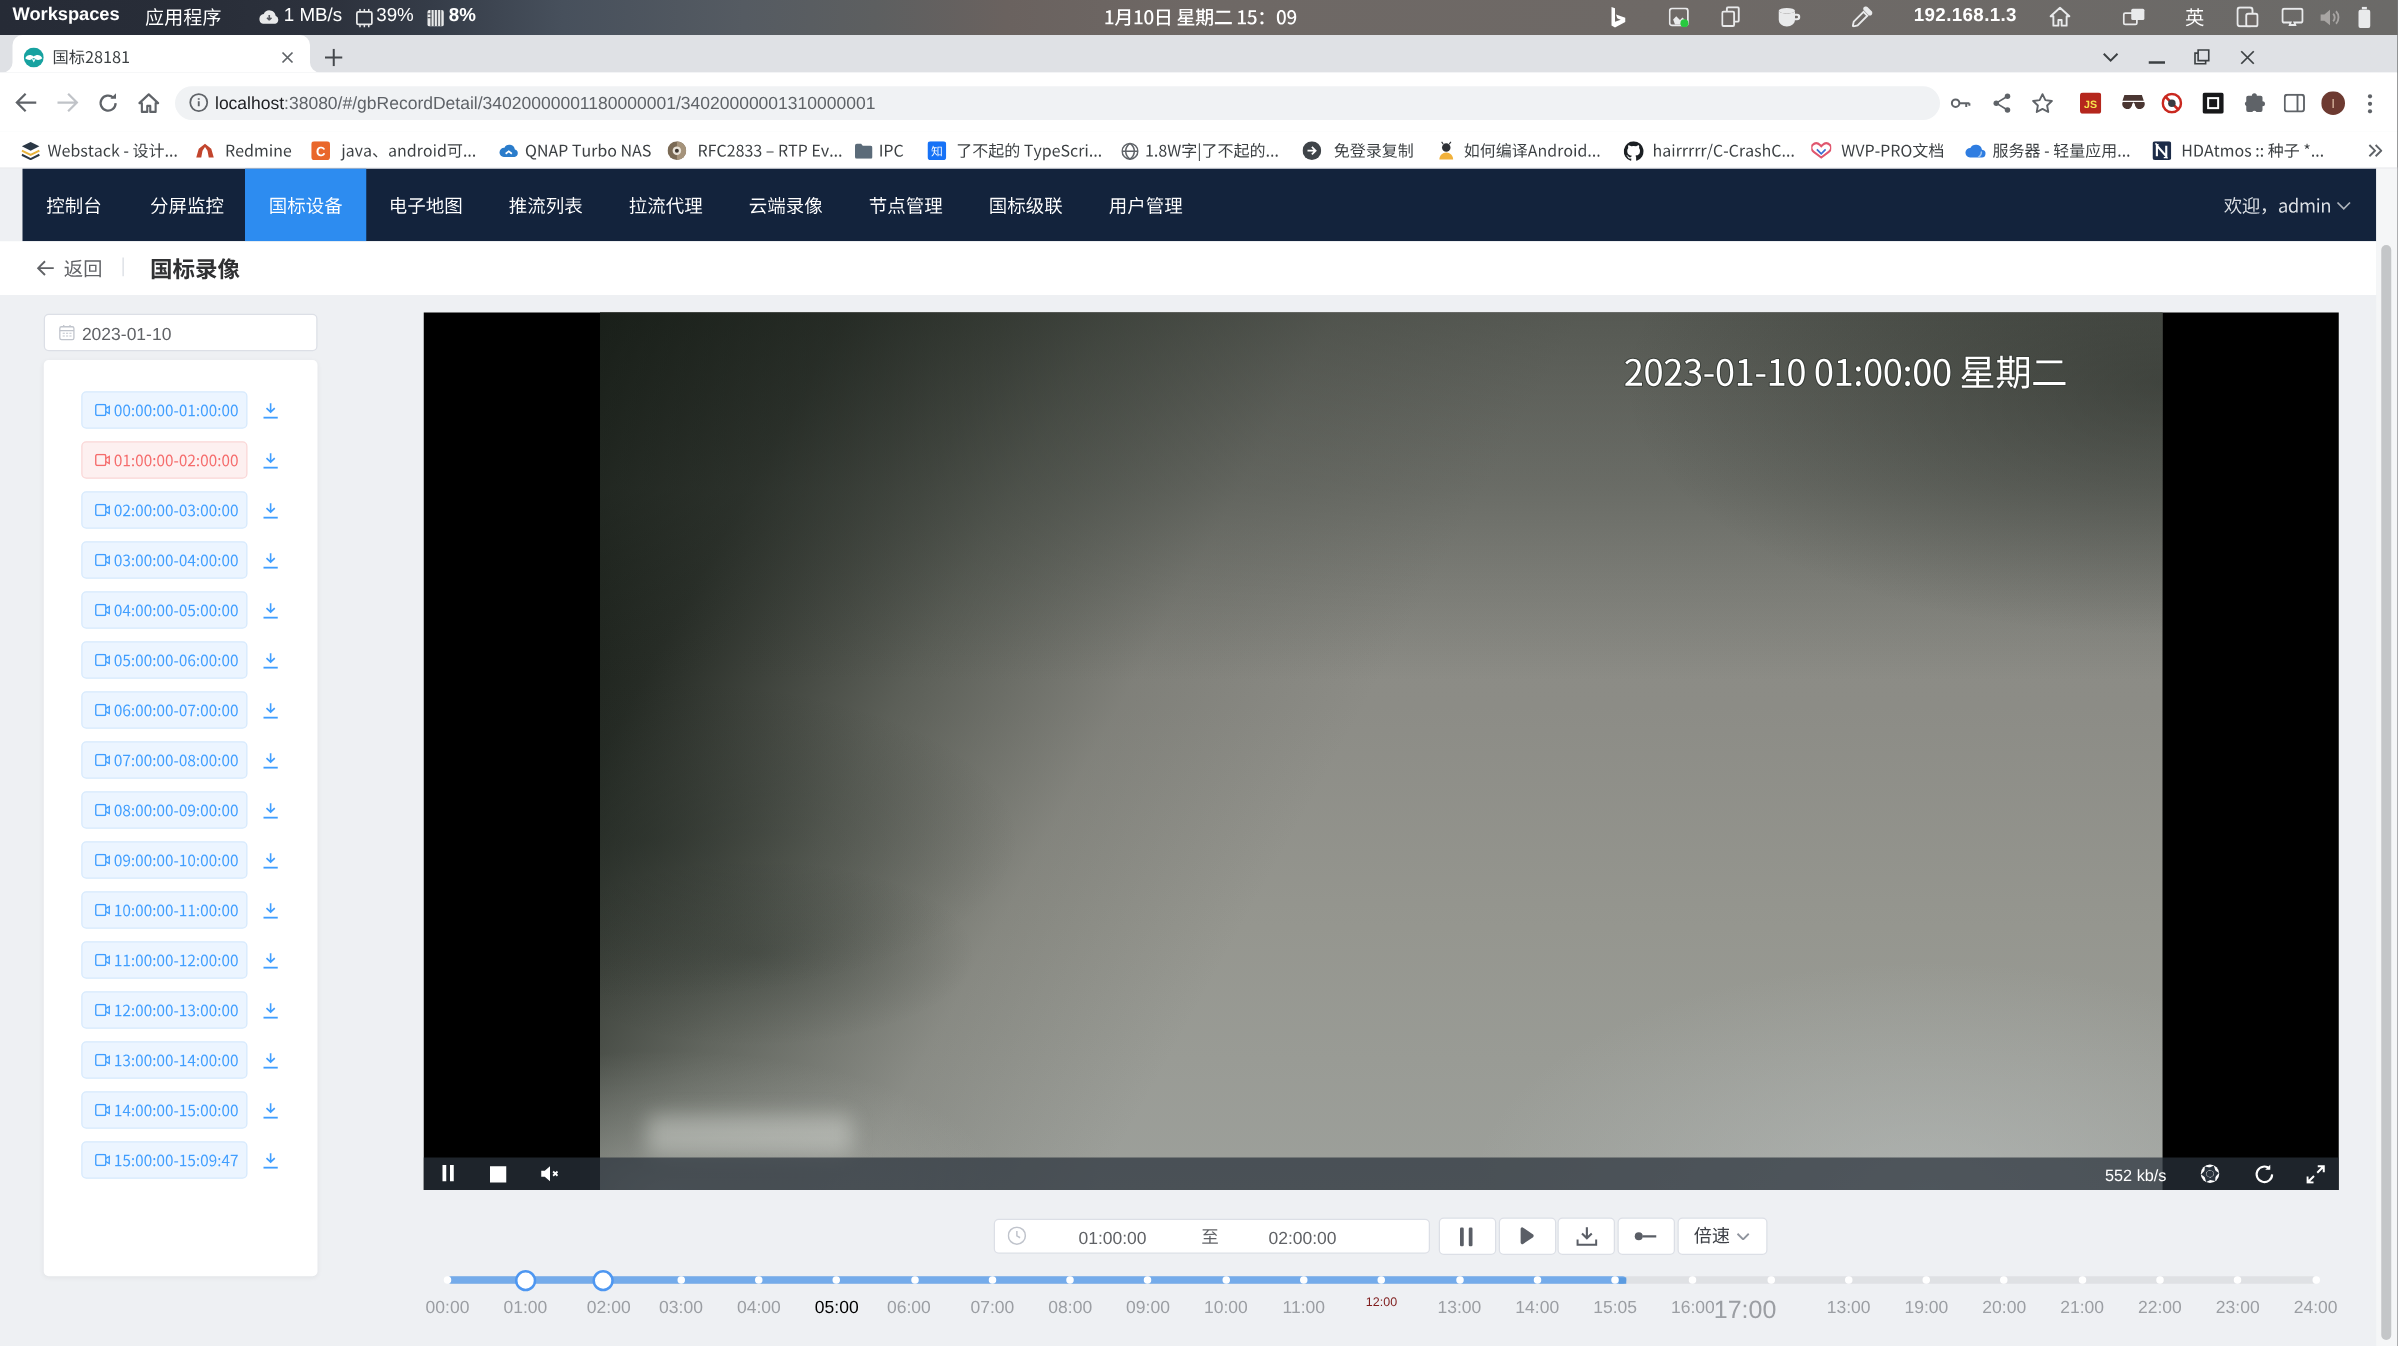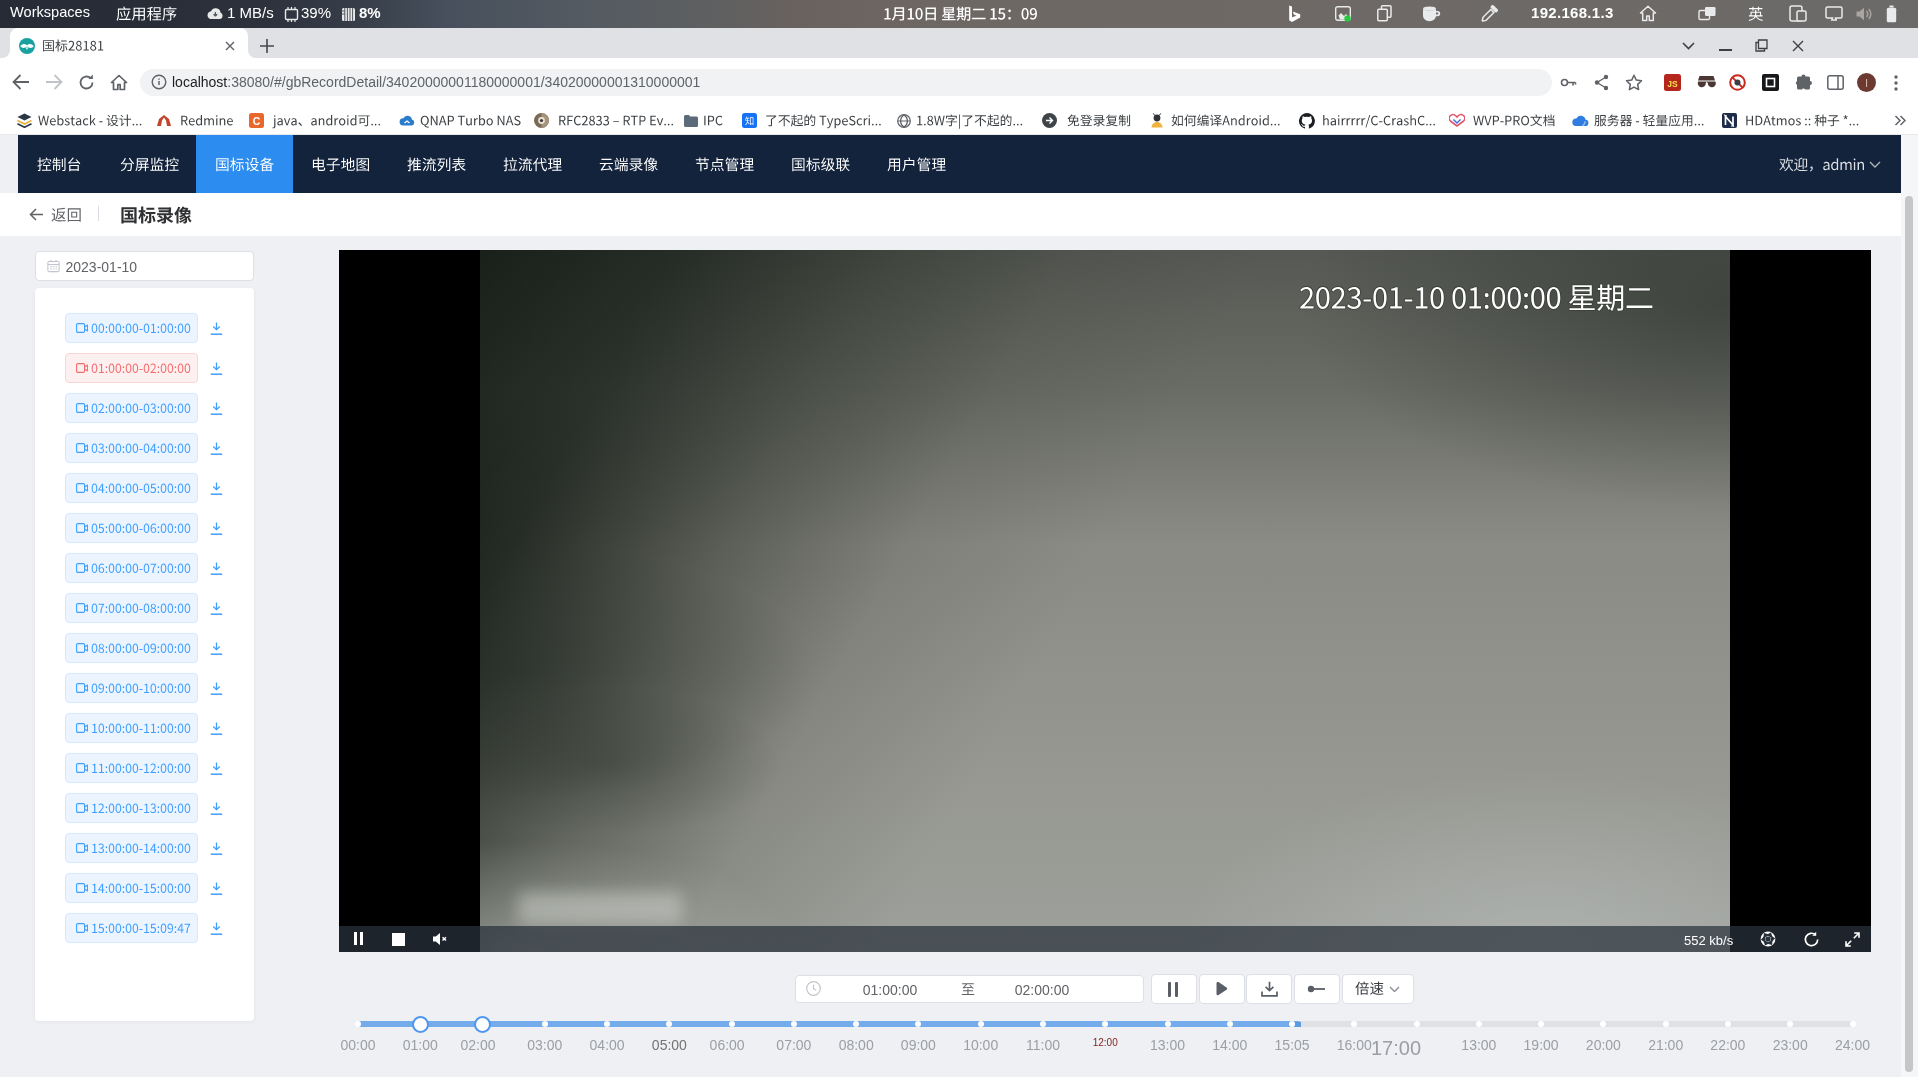--- a/index.html
+++ b/index.html
@@ -1,20 +1,20 @@
 <!DOCTYPE html>
 <html><head><meta charset="utf-8"><style>
 html,body{margin:0;padding:0}
 body{font-family:"Liberation Sans",sans-serif;width:1918px;height:1077px;position:relative;overflow:hidden;background:#eef0f3}
 .abs{position:absolute}
 svg{display:block}
 </style></head><body>
 
 <div class="abs" style="left:0;top:0;width:1918px;height:28px;background:linear-gradient(90deg,#262b36 0%,#282d38 8%,#2d323d 14%,#353c48 18%,#47505c 23.5%,#555b62 31%,#5d5f60 36.5%,#6a625f 42%,#6e6865 50%,#6e6966 70%,#6b6a68 100%)"></div>
-<div class="abs" style="left:10px;top:4px;width:120px;height:22px;color:#fff;font-size:14.6px;font-weight:normal">Workspaces</div>
+<div class="abs" style="left:10px;top:4px;width:120px;height:22px;color:#fff;font-size:14.6px;font-weight:bold">Workspaces</div>
 <svg width="61.2" height="15.3" viewBox="0 -13.46 61.2 15.3" style="position:absolute;left:115.5px;top:5.8px;overflow:visible">
     <path d="M4.0 -7.5C4.7 -5.8 5.4 -3.7 5.7 -2.2L6.8 -2.7C6.4 -4.1 5.7 -6.2 5.0 -7.9ZM7.4 -8.4C7.8 -6.7 8.4 -4.5 8.6 -3.1L9.7 -3.4C9.5 -4.9 8.9 -7.0 8.4 -8.6ZM7.2 -12.7C7.5 -12.1 7.8 -11.4 8.0 -10.9H1.9V-6.7C1.9 -4.5 1.7 -1.5 0.6 0.7C0.8 0.8 1.3 1.1 1.6 1.3C2.8 -0.9 3.0 -4.4 3.0 -6.7V-9.8H14.4V-10.9H9.3C9.1 -11.4 8.6 -12.3 8.3 -13.0ZM3.2 -0.6V0.5H14.6V-0.6H10.5C11.9 -3.0 13.0 -5.8 13.7 -8.3L12.5 -8.7C11.9 -6.1 10.8 -3.0 9.3 -0.6Z M17.6 -11.8V-6.2C17.6 -4.1 17.5 -1.4 15.8 0.6C16.0 0.7 16.5 1.1 16.7 1.3C17.9 0.0 18.4 -1.8 18.6 -3.5H22.4V1.1H23.6V-3.5H27.7V-0.3C27.7 -0.1 27.6 0.0 27.3 0.0C27.0 0.1 26.0 0.1 24.9 0.0C25.1 0.3 25.3 0.8 25.3 1.1C26.8 1.1 27.6 1.1 28.2 0.9C28.7 0.8 28.9 0.4 28.9 -0.3V-11.8ZM18.8 -10.7H22.4V-8.2H18.8ZM27.7 -10.7V-8.2H23.6V-10.7ZM18.8 -7.1H22.4V-4.6H18.7C18.8 -5.1 18.8 -5.7 18.8 -6.2ZM27.7 -7.1V-4.6H23.6V-7.1Z M38.7 -11.2H43.4V-8.4H38.7ZM37.7 -12.2V-7.4H44.5V-12.2ZM37.5 -3.2V-2.2H40.5V-0.2H36.4V0.8H45.3V-0.2H41.6V-2.2H44.7V-3.2H41.6V-5.0H45.0V-6.1H37.1V-5.0H40.5V-3.2ZM36.1 -12.6C35.0 -12.1 33.0 -11.7 31.3 -11.4C31.4 -11.1 31.5 -10.8 31.6 -10.5C32.3 -10.6 33.1 -10.7 33.8 -10.9V-8.5H31.3V-7.5H33.7C33.1 -5.7 32.0 -3.7 31.0 -2.6C31.2 -2.4 31.5 -1.9 31.6 -1.6C32.4 -2.5 33.2 -4.0 33.8 -5.6V1.2H35.0V-5.4C35.5 -4.8 36.1 -3.9 36.4 -3.5L37.1 -4.4C36.8 -4.8 35.4 -6.1 35.0 -6.5V-7.5H36.9V-8.5H35.0V-11.2C35.7 -11.3 36.4 -11.5 36.9 -11.8Z M51.6 -6.7C52.6 -6.2 53.8 -5.7 54.8 -5.1H49.4V-4.1H54.2V-0.1C54.2 0.1 54.1 0.2 53.8 0.2C53.5 0.2 52.5 0.2 51.4 0.2C51.5 0.5 51.7 0.9 51.8 1.2C53.1 1.2 54.1 1.2 54.6 1.1C55.2 0.9 55.3 0.6 55.3 -0.1V-4.1H58.6C58.1 -3.4 57.5 -2.7 57.1 -2.2L58.0 -1.8C58.8 -2.5 59.6 -3.7 60.4 -4.9L59.6 -5.2L59.4 -5.1H56.6L56.7 -5.3C56.4 -5.4 56.0 -5.7 55.5 -5.9C56.8 -6.6 58.1 -7.5 59.0 -8.5L58.3 -9.0L58.0 -9.0H50.3V-8.0H57.0C56.3 -7.4 55.4 -6.8 54.5 -6.4C53.8 -6.7 53.0 -7.1 52.3 -7.4ZM53.1 -12.6C53.3 -12.2 53.6 -11.6 53.8 -11.1H47.7V-6.9C47.7 -4.7 47.6 -1.6 46.4 0.6C46.6 0.7 47.1 1.1 47.3 1.3C48.7 -1.1 48.9 -4.5 48.9 -6.9V-10.1H60.5V-11.1H55.1C54.9 -11.6 54.5 -12.4 54.2 -12.9Z" fill="#ffffff"></path>
   </svg>
 <svg class="abs" width="18" height="12" viewBox="0 0 18 12" style="left:206px;top:8px">
     <path d="M14.5 4.6A5 5 0 0 0 5 3.2 4 4 0 0 0 4.4 11h9.8a3.4 3.4 0 0 0 .3-6.4z" fill="#e8e9ea"></path>
     <path d="M9.4 4v4m0 0-1.8-1.8M9.4 8l1.8-1.8" stroke="#55585f" stroke-width="1.3" fill="none"></path>
   </svg>
 <div class="abs" style="left:227px;top:4px;color:#fff;font-size:15px;font-weight:normal">1 MB/s</div>
 <svg class="abs" width="17" height="15" viewBox="0 0 17 15" style="left:283px;top:7px">
     <rect x="2.5" y="2.5" width="12" height="10" rx="1.2" fill="none" stroke="#e8e9ea" stroke-width="1.4"></rect>
@@ -621,27 +621,27 @@
     <path d="M1 1l4.5 4.5L10 1" stroke="#90959e" stroke-width="1.5" fill="none"></path>
   </svg>
 <div class="abs" style="left:358.0px;top:1021.3px;width:1494.5px;height:6px;background:#dfe1e4;border-radius:3px"></div>
 <div class="abs" style="left:358.0px;top:1021.3px;width:943px;height:6px;background:#74abea;border-radius:3px"></div>
 <div class="abs" style="left:1295px;top:1021.6px;width:6px;height:5.5px;background:#5b9be0"></div>
 <div class="abs" style="left:355.0px;top:1021.3px;width:6px;height:6px;border-radius:3px;background:#fff"></div>
 <div class="abs" style="left:336.0px;top:1036.5px;width:44px;text-align:center;font-size:14px;color:#9b9ea3">00:00</div>
 <div class="abs" style="left:417.3px;top:1021.3px;width:6px;height:6px;border-radius:3px;background:#fff"></div>
 <div class="abs" style="left:398.3px;top:1036.5px;width:44px;text-align:center;font-size:14px;color:#9b9ea3">01:00</div>
 <div class="abs" style="left:479.5px;top:1021.3px;width:6px;height:6px;border-radius:3px;background:#fff"></div>
-<div class="abs" style="left:460.5px;top:1036.5px;width:44px;text-align:left;font-size:14px;color:#9b9ea3">02:00</div>
+<div class="abs" style="left:460.5px;top:1036.5px;width:44px;text-align:right;font-size:14px;color:#9b9ea3">02:00</div>
 <div class="abs" style="left:541.8px;top:1021.3px;width:6px;height:6px;border-radius:3px;background:#fff"></div>
 <div class="abs" style="left:522.8px;top:1036.5px;width:44px;text-align:center;font-size:14px;color:#9b9ea3">03:00</div>
 <div class="abs" style="left:604.1px;top:1021.3px;width:6px;height:6px;border-radius:3px;background:#fff"></div>
 <div class="abs" style="left:585.1px;top:1036.5px;width:44px;text-align:center;font-size:14px;color:#9b9ea3">04:00</div>
 <div class="abs" style="left:666.4px;top:1021.3px;width:6px;height:6px;border-radius:3px;background:#fff"></div>
-<div class="abs" style="left:647.4px;top:1036.5px;width:44px;text-align:center;font-size:14px;color:#737373">05:00</div>
+<div class="abs" style="left:647.4px;top:1036.5px;width:44px;text-align:center;font-size:14px;color:#000000">05:00</div>
 <div class="abs" style="left:728.6px;top:1021.3px;width:6px;height:6px;border-radius:3px;background:#fff"></div>
 <div class="abs" style="left:709.6px;top:1036.5px;width:44px;text-align:left;font-size:14px;color:#9b9ea3">06:00</div>
 <div class="abs" style="left:790.9px;top:1021.3px;width:6px;height:6px;border-radius:3px;background:#fff"></div>
 <div class="abs" style="left:771.9px;top:1036.5px;width:44px;text-align:center;font-size:14px;color:#9b9ea3">07:00</div>
 <div class="abs" style="left:853.2px;top:1021.3px;width:6px;height:6px;border-radius:3px;background:#fff"></div>
 <div class="abs" style="left:834.2px;top:1036.5px;width:44px;text-align:center;font-size:14px;color:#9b9ea3">08:00</div>
 <div class="abs" style="left:915.4px;top:1021.3px;width:6px;height:6px;border-radius:3px;background:#fff"></div>
 <div class="abs" style="left:896.4px;top:1036.5px;width:44px;text-align:center;font-size:14px;color:#9b9ea3">09:00</div>
 <div class="abs" style="left:977.7px;top:1021.3px;width:6px;height:6px;border-radius:3px;background:#fff"></div>
 <div class="abs" style="left:958.7px;top:1036.5px;width:44px;text-align:center;font-size:14px;color:#9b9ea3">10:00</div>

